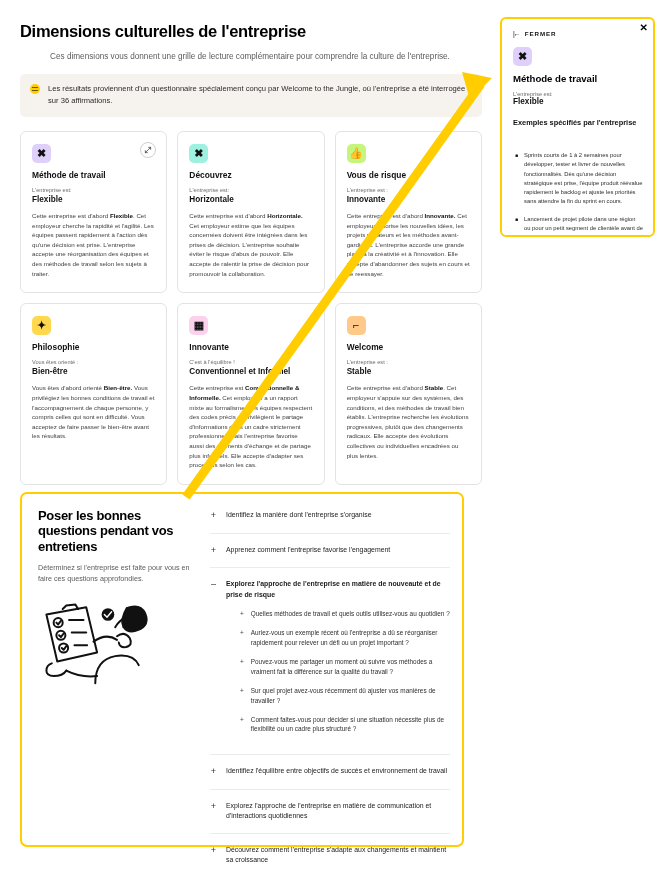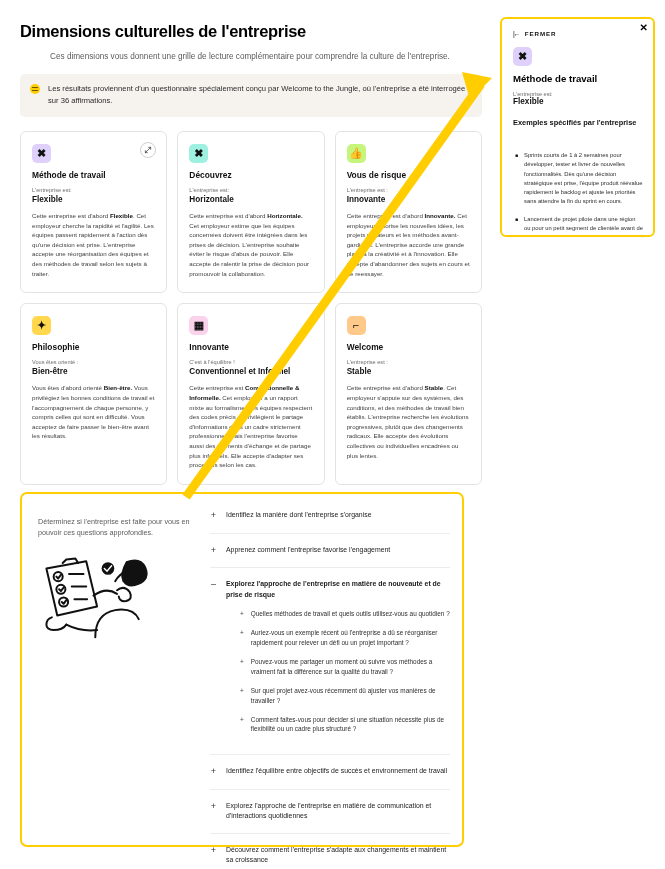--- a/index.html
+++ b/index.html
@@ -178,21 +178,22 @@
     <div class="card-icon" style="background:#ffc98a">⌐</div>
     <div class="card-title">Welcome</div>
     <div class="card-lead">L'entreprise est :</div>
     <div class="card-value">Stable</div>
     <div class="card-body">Cette entreprise est d'abord <b>Stable</b>. Cet employeur s'appuie sur des systèmes, des conditions, et des méthodes de travail bien établis. L'entreprise recherche les évolutions progressives, plutôt que des changements radicaux. Elle accepte des évolutions collectives ou individuelles encadrées ou plus lentes.</div>
       </div>
     </div>
 
   <div class="questions">
     <div class="q-left">
-      <div class="q-desc">Déterminez si l'entreprise est faite pour vous en pouvoir ces questions approfondies.</div>
+      <div class="q-title">Poser les bonnes questions pendant vos entretiens</div>
+      <div class="q-desc">Déterminez si l'entreprise est faite pour vous en faire ces questions approfondies.</div>
       <div class="illus">
         <svg viewBox="0 0 130 95" width="120" height="86">
           <g fill="none" stroke="#111" stroke-width="2.2" stroke-linecap="round" stroke-linejoin="round">
             <path d="M8 16 L52 8 L64 58 L20 68 Z"></path>
             <path d="M26 10 L30 6 L40 5 L43 10"></path>
             <circle cx="21" cy="25" r="5"></circle>
               <path d="M19 25 l2 2 l3 -4"></path>
             <circle cx="24" cy="39" r="5"></circle>
               <path d="M22 39 l2 2 l3 -4"></path>
             <circle cx="27" cy="53" r="5"></circle>

